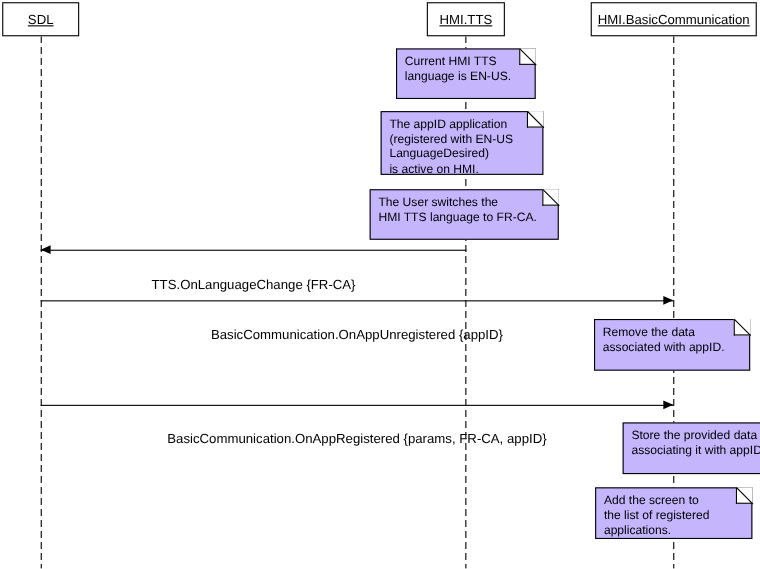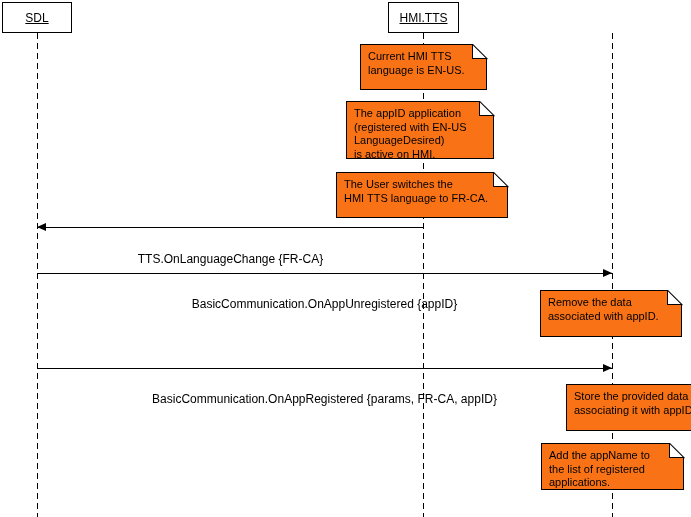--- a/index.html
+++ b/index.html
@@ -37,21 +37,21 @@
     top: 33px;
     bottom: 0;
     width: 1px;
     background: repeating-linear-gradient(to bottom, #000 0, #000 6px, transparent 6px, transparent 10px);
   }
   
   .note {
     position: absolute;
     box-sizing: border-box;
     border: 1px solid #000;
-    background: #f97316;
+    background: #c4b5fd;
   }
   .note-text {
     position: absolute;
     left: 7px;
     top: 5px;
     right: 2px;
     font-size: 11px;
     line-height: 13.5px;
     white-space: pre-line;
   }
@@ -115,20 +115,23 @@
   <div class="lifeline" style="left:37px"></div>
   <div class="lifeline" style="left:423px"></div>
   <div class="lifeline" style="left:612px"></div>
 
   <div class="actor" style="left:2px;width:70px">
     <span>SDL</span>
   </div>
   <div class="actor" style="left:388px;width:71px">
     <span>HMI.TTS</span>
   </div>
+  <div class="actor" style="left:537px;width:151px">
+    <span>HMI.BasicCommunication</span>
+  </div>
 
   <div class="note" style="left:360px;top:44px;width:127px;height:46px">
     <span class="fold"></span>
     <div class="note-text">Current HMI TTS
 language is EN-US.</div>
   </div>
   <div class="note" style="left:346px;top:101px;width:148px;height:58px">
     <span class="fold"></span>
     <div class="note-text">The appID application
 (registered with EN-US
@@ -145,21 +148,21 @@
     <div class="note-text">Remove the data
 associated with appID.</div>
   </div>
   <div class="note" style="left:566px;top:384px;width:147px;height:47px">
     <span class="fold"></span>
     <div class="note-text">Store the provided data
 associating it with appID.</div>
   </div>
   <div class="note" style="left:541px;top:443px;width:143px;height:47px">
     <span class="fold"></span>
-    <div class="note-text">Add the appName to
+    <div class="note-text">Add the screen to
 the list of registered
 applications.</div>
   </div>
 
   <div>
     <div class="msg-label" style="left:37px;top:208px;width:387px">TTS.OnLanguageChange {FR-CA}</div>
     <div class="msg-line" style="left:37px;top:227px;width:387px"></div>
     <div class="arrow-left" style="left:37px;top:223px"></div>
   </div>
 

